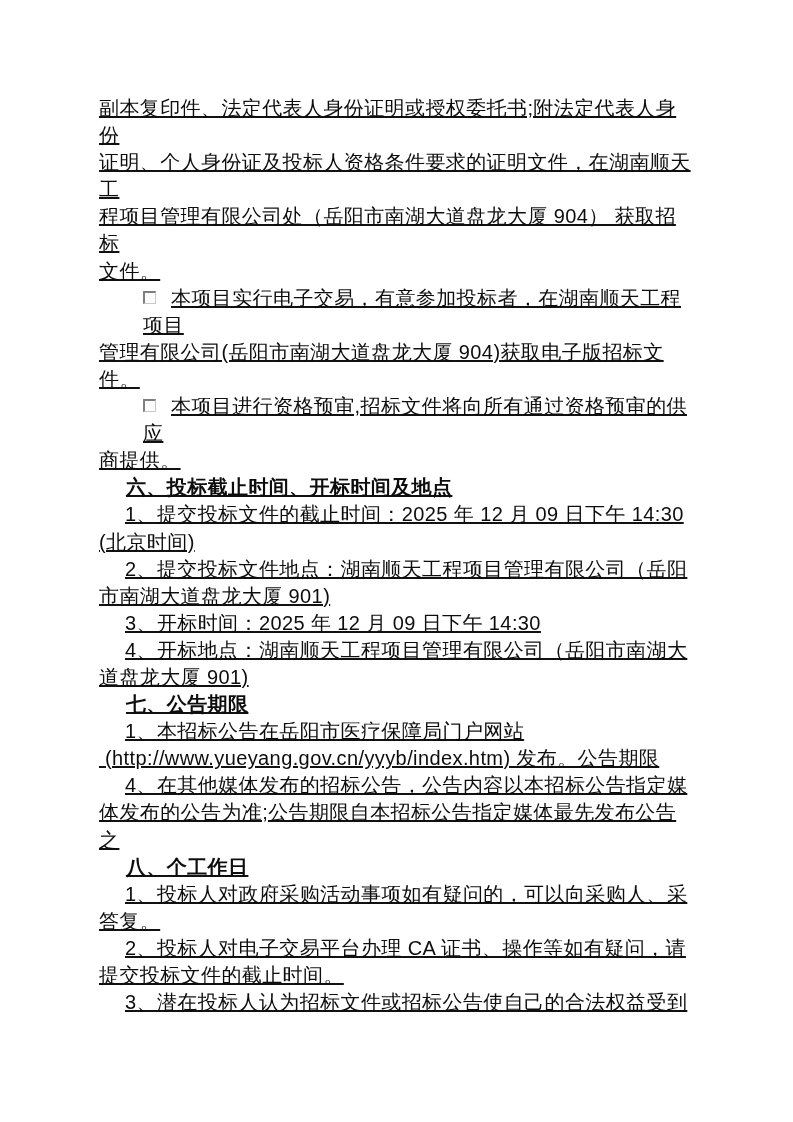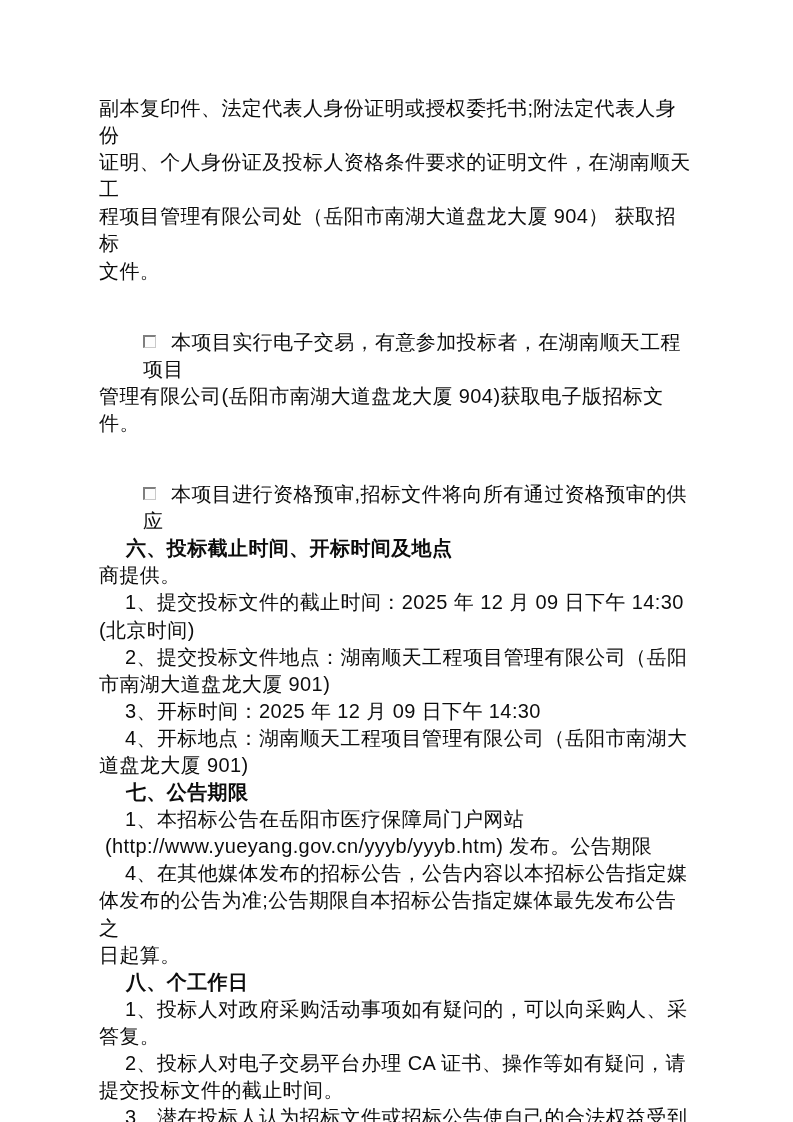--- a/index.html
+++ b/index.html
@@ -9,31 +9,32 @@
     height: 1122px;
     font-family: "Liberation Sans", sans-serif;
     color: #111111;
     overflow: hidden;
   }
   .page {
     width: 793px;
     height: 1122px;
     background: #ffffff;
     padding: 95px 97px 0 99px;
+    text-decoration: underline;
   }
   .ln {
     font-size: 20px;
     line-height: 27.1px;
     letter-spacing: 0.4px;
     white-space: pre-wrap;
     color: #0d0d0d;
   }
   .ln.num { padding-left: 26px; }
   .ln.heading { padding-left: 27px; font-weight: 700; }
-  .ln.cbx { padding-left: 44px; margin-top: 44px; }
+  .ln.cbx { padding-left: 44px; }
   .cb {
     display: inline-block;
     width: 13px;
     height: 13px;
     background: #fdfdfd;
     border: 1px solid #c9c9c9;
     border-top: 2px solid #7f7f7f;
     border-left: 2px solid #7f7f7f;
     margin-right: 15px;
     vertical-align: 1px;
@@ -46,37 +47,36 @@
 
   <div class="ln">副本复印件、法定代表人身份证明或授权委托书;附法定代表人身份</div>
   <div class="ln">证明、个人身份证及投标人资格条件要求的证明文件，在湖南顺天工</div>
   <div class="ln">程项目管理有限公司处（岳阳市南湖大道盘龙大厦 904） 获取招标</div>
   <div class="ln">文件。</div>
 
   <div class="ln cbx"><span class="cb"></span><span>本项目实行电子交易，有意参加投标者，在湖南顺天工程项目</span></div>
   <div class="ln">管理有限公司(岳阳市南湖大道盘龙大厦 904)获取电子版招标文件。</div>
 
   <div class="ln cbx"><span class="cb"></span><span>本项目进行资格预审,招标文件将向所有通过资格预审的供应</span></div>
+  <div class="ln">商提供。</div>
+
   <div class="ln heading">六、投标截止时间、开标时间及地点</div>
-
-  <div class="ln">商提供。</div>
   <div class="ln num">1、提交投标文件的截止时间：2025 年 12 月 09 日下午 14:30</div>
   <div class="ln">(北京时间)</div>
   <div class="ln num">2、提交投标文件地点：湖南顺天工程项目管理有限公司（岳阳</div>
   <div class="ln">市南湖大道盘龙大厦 901)</div>
   <div class="ln num">3、开标时间：2025 年 12 月 09 日下午 14:30</div>
   <div class="ln num">4、开标地点：湖南顺天工程项目管理有限公司（岳阳市南湖大</div>
   <div class="ln">道盘龙大厦 901)</div>
 
   <div class="ln heading">七、公告期限</div>
   <div class="ln num">1、本招标公告在岳阳市医疗保障局门户网站</div>
-  <div class="ln"> (http://www.yueyang.gov.cn/yyyb/yyyb.htm) 发布。公告期限</div>
+  <div class="ln"> (http://www.yueyang.gov.cn/yyyb/index.htm) 发布。公告期限</div>
   <div class="ln num">4、在其他媒体发布的招标公告，公告内容以本招标公告指定媒</div>
   <div class="ln">体发布的公告为准;公告期限自本招标公告指定媒体最先发布公告之</div>
-  <div class="ln">日起算。</div>
 
   <div class="ln heading">八、个工作日</div>
   <div class="ln num">1、投标人对政府采购活动事项如有疑问的，可以向采购人、采</div>
   <div class="ln">答复。</div>
   <div class="ln num">2、投标人对电子交易平台办理 CA 证书、操作等如有疑问，请</div>
   <div class="ln">提交投标文件的截止时间。</div>
   <div class="ln num">3、潜在投标人认为招标文件或招标公告使自己的合法权益受到</div>
 
 </div>
 

